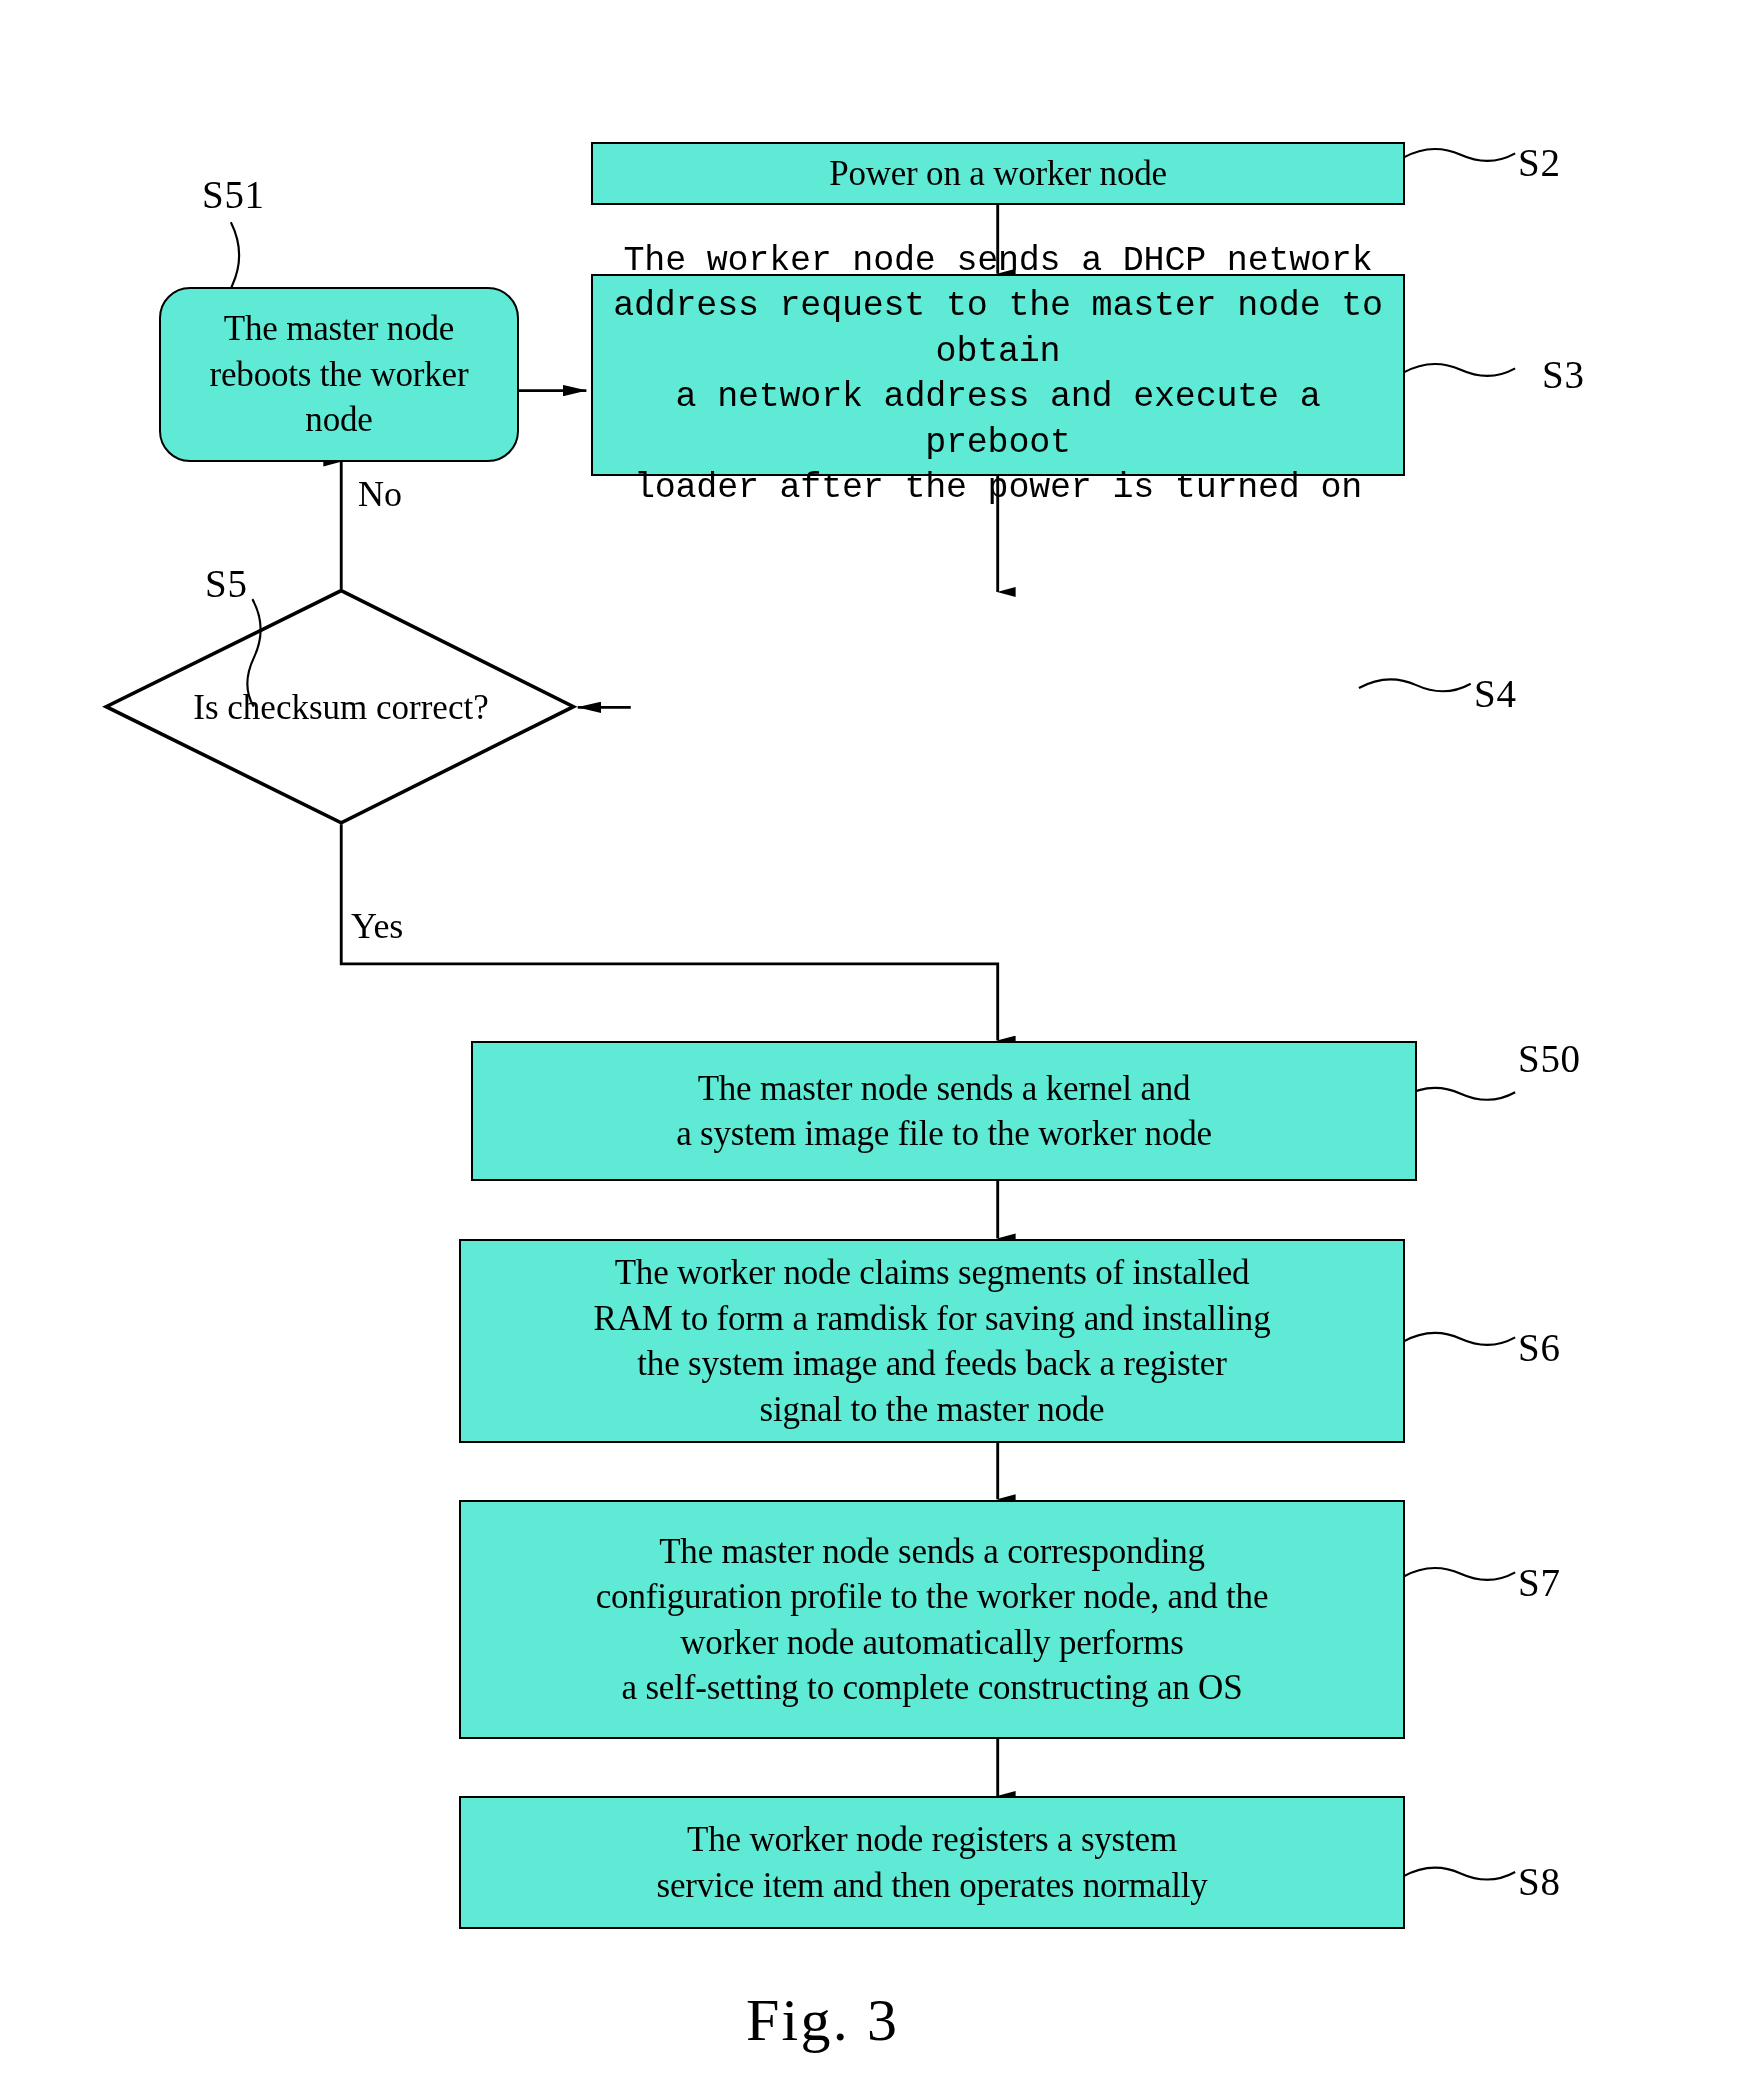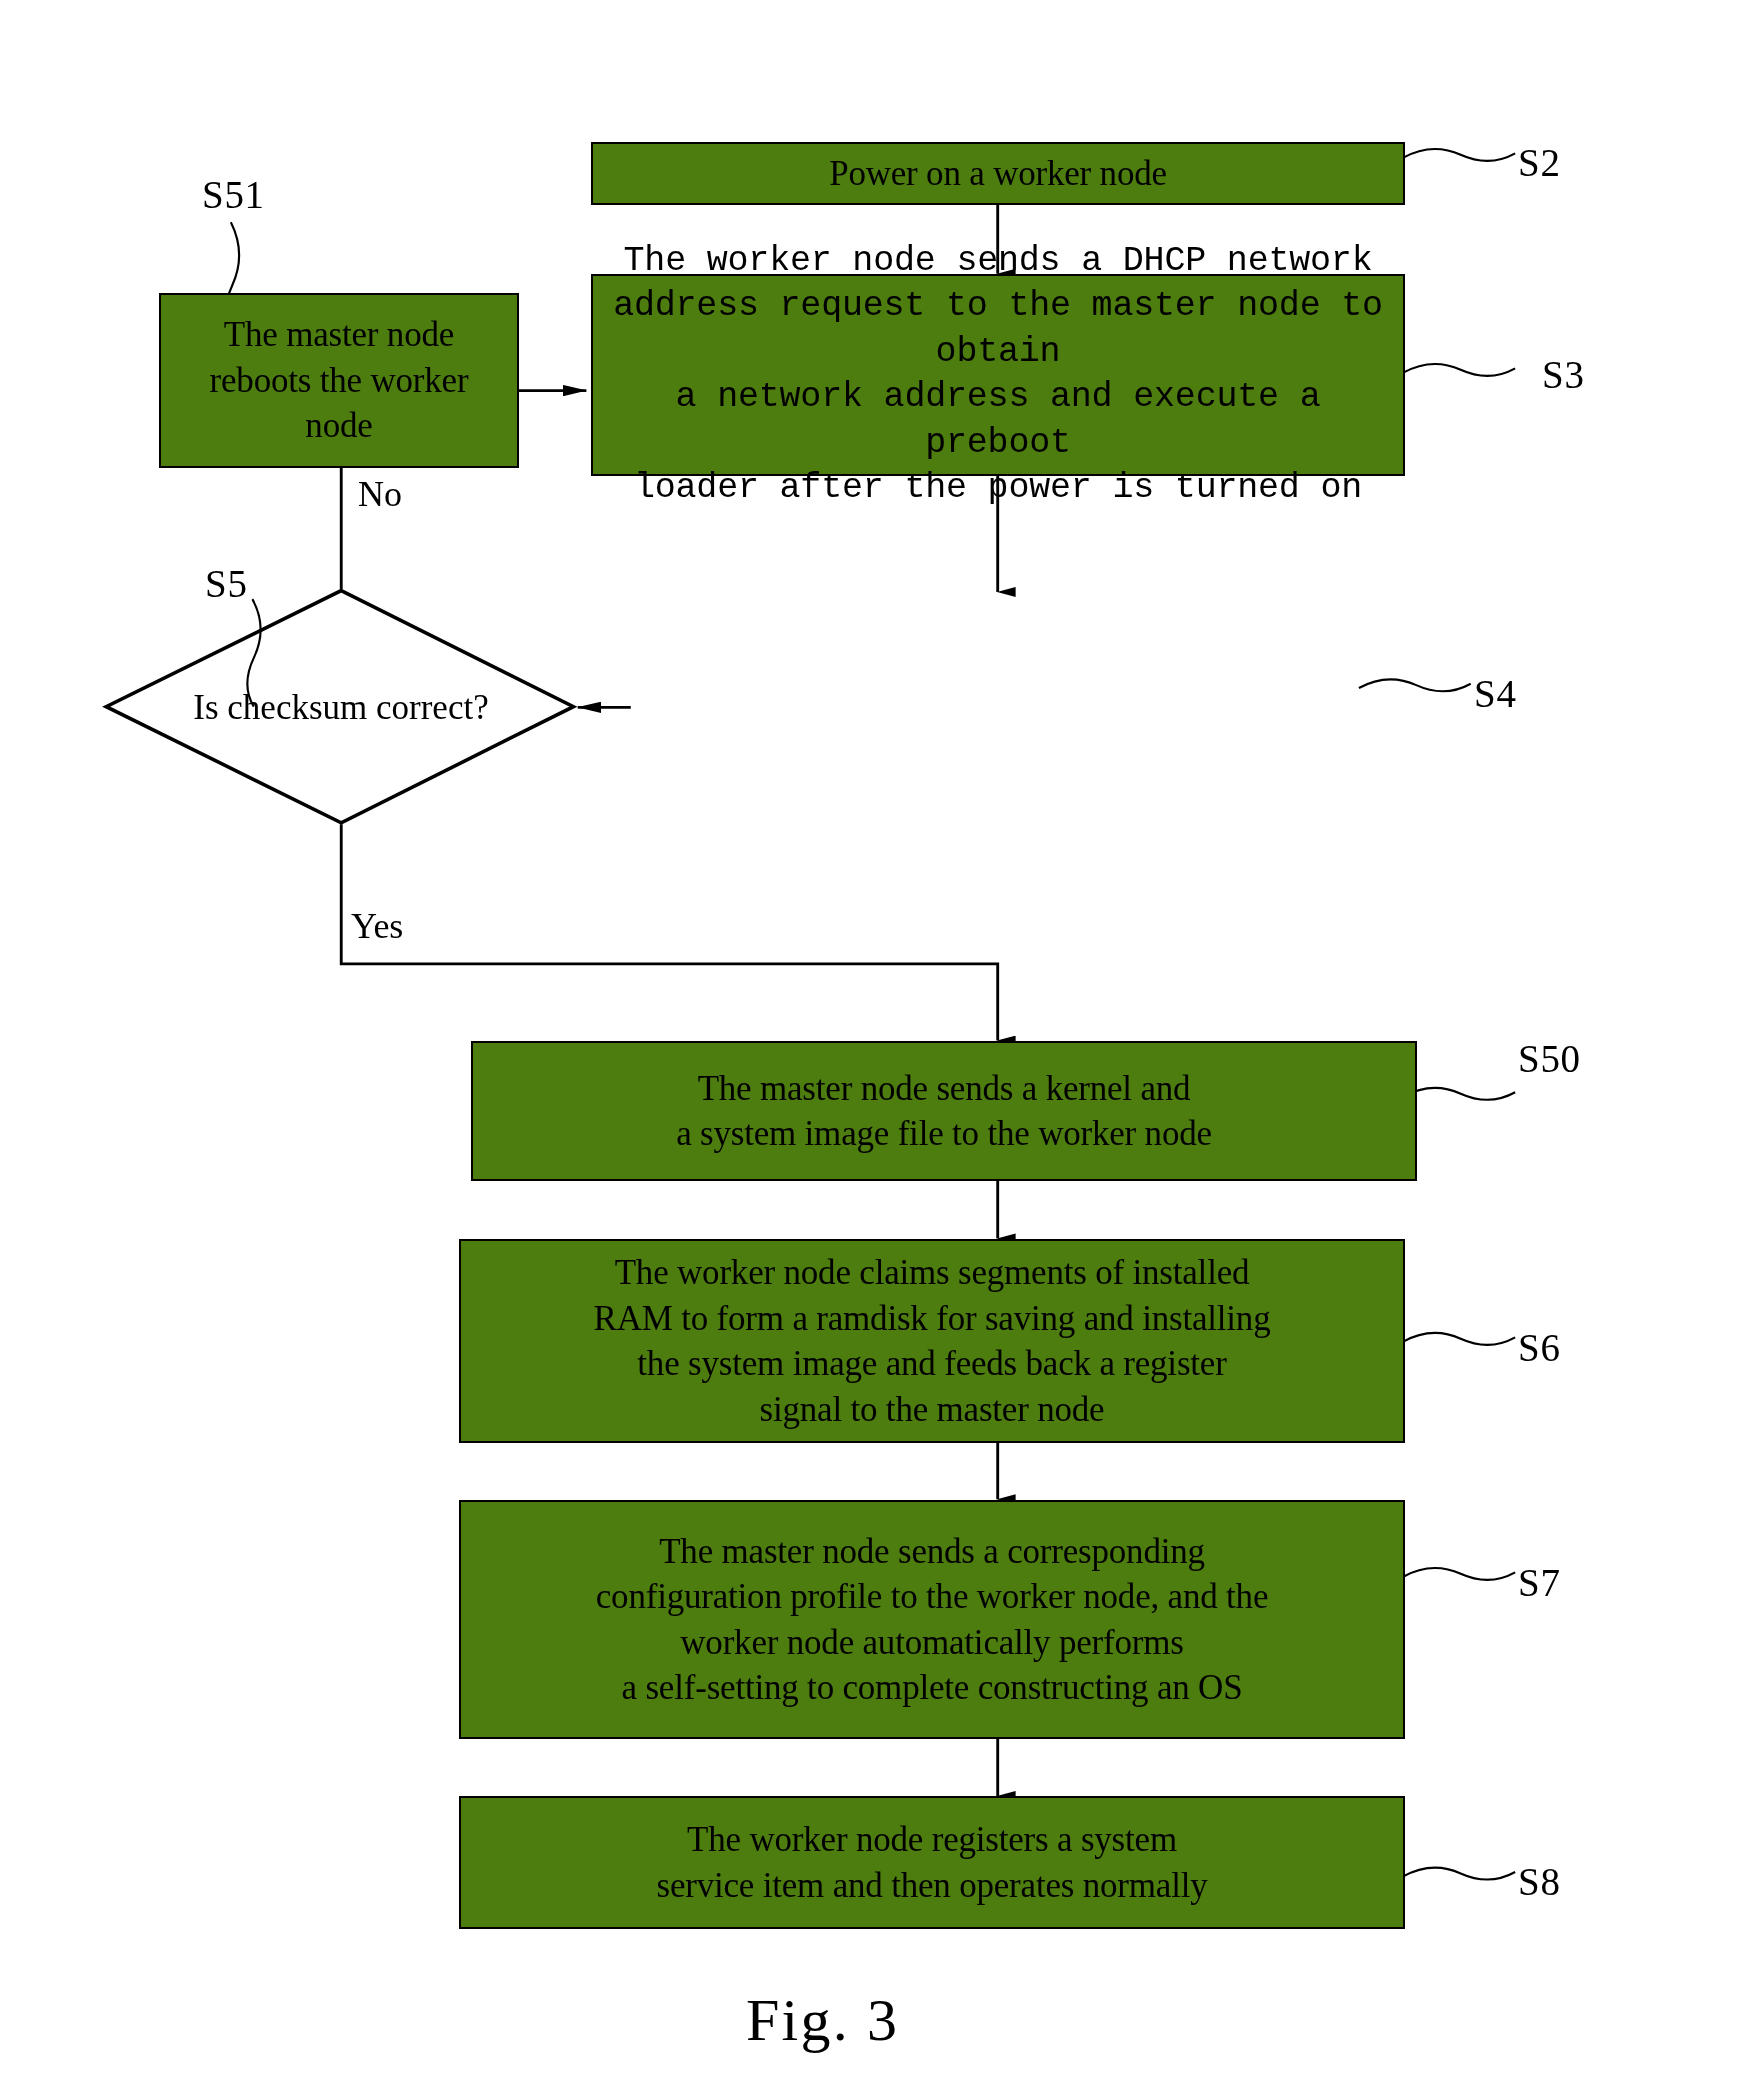--- a/index.html
+++ b/index.html
@@ -21,21 +21,21 @@
     position: absolute;
     left: 0;
     top: 0;
     width: 1741px;
     height: 2097px;
   }
   .node-box {
     position: absolute;
     box-sizing: border-box;
     border: 2.9px solid #000000;
-    background: #4d7c0f;
+    background: #5eead4;
     display: flex;
     align-items: center;
     justify-content: center;
     text-align: center;
     line-height: 1.30;
     padding: 4.3px 10px;
   }
   .node-text {
     white-space: pre-line;
     font-size: 35px;
@@ -122,21 +122,21 @@
   </div>
 
   <div class="node-box" style="left:591px; top:274px; width:814px; height:202px;font-family:Liberation Mono, monospace;">
     <span class="node-text">The worker node sends a DHCP network
 address request to the master node to obtain
 a network address and execute a preboot
 loader after the power is turned on</span>
   </div>
 
 
-  <div class="node-box" style="left:159px; top:293px; width:360px; height:175px;">
+  <div class="node-box" style="left:159px; top:287px; width:360px; height:175px;border-radius:31px;">
     <span class="node-text">The master node
 reboots the worker
 node</span>
   </div>
 
   <div class="node-box" style="left:459px; top:1041px; width:946px; height:140px;margin-left:12px;">
     <span class="node-text">The master node sends a kernel and
 a system image file to the worker node</span>
   </div>
 

